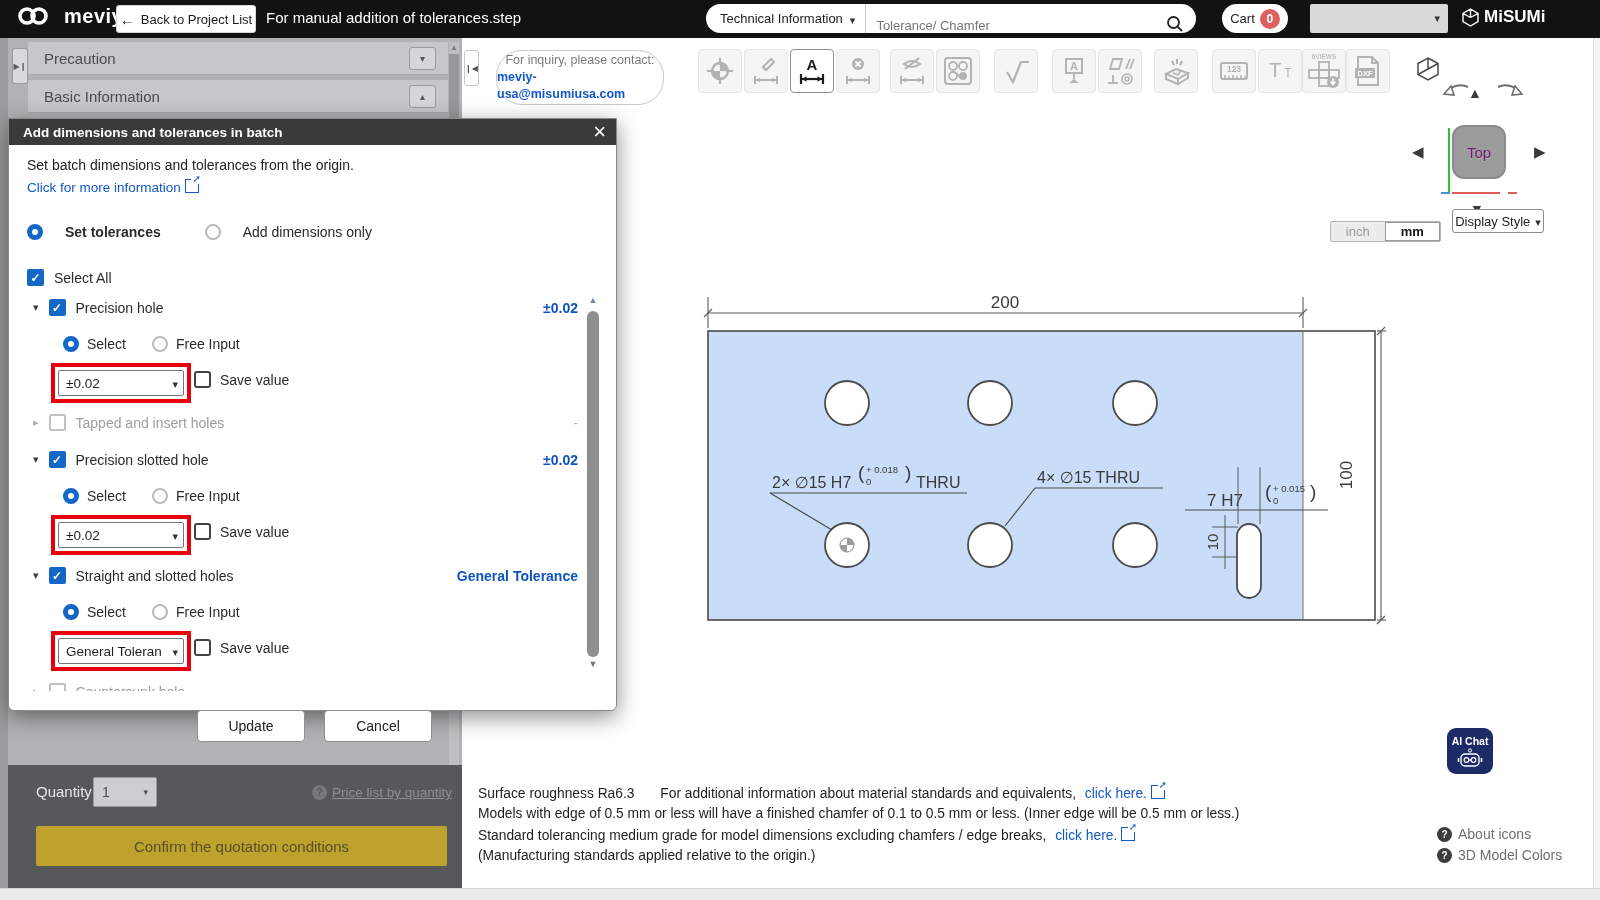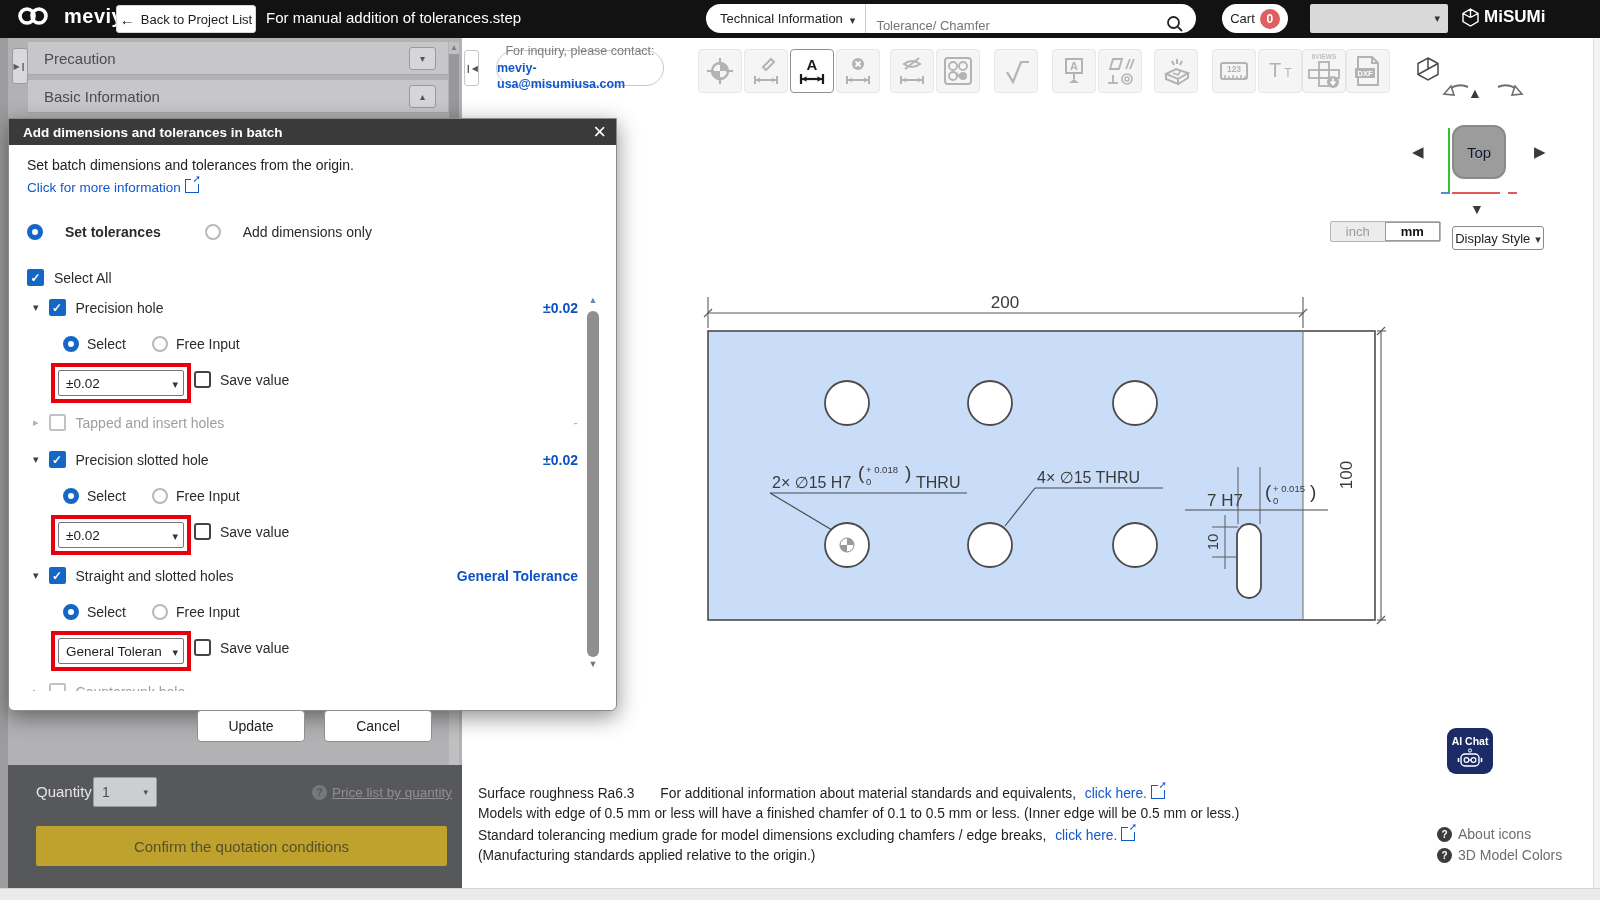--- a/index.html
+++ b/index.html
@@ -16,21 +16,21 @@
   .cartpill{left:1222px;top:4px;width:66px;height:29px;background:#fff;border-radius:15px;display:flex;align-items:center;
             justify-content:center;gap:5px;font-size:13px;cursor:pointer}
   .cartbadge{width:20px;height:20px;border-radius:50%;background:#df6060;color:#fff;font-size:12px;font-weight:bold;
              display:flex;align-items:center;justify-content:center}
   .topdrop{left:1310px;top:4px;width:138px;height:29px;background:#d9d9d9;border-radius:2px;display:flex;
            align-items:center;justify-content:flex-end;padding-right:8px;font-size:11px;color:#333;cursor:pointer}
   
   .icon-btn{top:49px;width:44px;height:44px;background:#f5f5f5;border:1px solid #e6e6e6;border-radius:4px;
             display:flex;align-items:center;justify-content:center;cursor:pointer}
   .icon-btn.active{background:#fff;border:1px solid #8f8f8f}
-  .inquiry{left:496px;top:50px;width:168px;height:36px;background:#fff;border:1px solid #c9c9c9;border-radius:26px;
+  .inquiry{left:496px;top:50px;width:168px;height:55px;background:#fff;border:1px solid #c9c9c9;border-radius:26px;
            display:flex;flex-direction:column;align-items:center;justify-content:center;line-height:1.35}
   .inquiry .l1{font-size:12.5px;color:#7c7c7c}
   .inquiry .l2{font-size:12.5px;color:#1358c9;font-weight:bold}
   
   .sidebar{left:0px;top:38px;width:462px;height:850px;background:#b2b2b4}
   .side-section{left:28px;width:420px;height:33px;background:#c7c7c9;border-bottom:1px solid #a7a7a9;
                 display:flex;align-items:center;justify-content:space-between;padding:0 12px 0 16px;font-size:15px;color:#4c4c4e}
   .side-toggle{width:25px;height:21px;background:#d6d6d8;border:1px solid #9a9a9c;border-radius:3px;color:#555;
                font-size:10px;display:flex;align-items:center;justify-content:center;cursor:pointer}
   .quotepanel{left:8px;top:727px;width:454px;height:123px;background:#57585a}
@@ -63,21 +63,21 @@
           justify-content:space-between;padding:0 5px 0 7px;font-size:13.5px;color:#1f1f1f;cursor:pointer;white-space:nowrap;overflow:hidden}
   .chev::after{content:"▾";font-size:11px;color:#333}
   .mbtn{width:108px;height:32px;background:#fff;border:1px solid #8f8f8f;border-radius:4px;display:flex;align-items:center;
         justify-content:center;font-size:14px;color:#222;cursor:pointer}
   .link{color:#1358c9;cursor:pointer}
   .extlink{display:inline-block;width:12px;height:12px;border:1.5px solid #1358c9;position:relative;margin-left:4px;vertical-align:-1px}
   .extlink::after{content:"➚";position:absolute;right:-3px;top:-7px;font-size:10px;color:#1358c9;background:#fff;padding-left:1px}
   
   .unit-toggle{left:1330px;top:221px;width:111px;height:21px;background:#ececec;border:1px solid #b5b5b5;border-radius:2px;
                display:flex;font-size:13px}
-  .display-style{left:1452px;top:226px;width:92px;height:24px;background:#fff;border:1px solid #8a8a8a;border-radius:3px;
+  .display-style{left:1452px;top:209px;width:92px;height:24px;background:#fff;border:1px solid #8a8a8a;border-radius:3px;
                  display:flex;align-items:center;justify-content:center;gap:5px;font-size:13px;color:#222;cursor:pointer}
   .navarrow{font-size:13px;color:#3a3a3a;cursor:pointer}
   
   .ft{font-size:13.8px;color:#1f1f1f}
   .aichat{left:1447px;top:728px;width:46px;height:46px;background:#1c2a66;border-radius:9px;display:flex;flex-direction:column;
           align-items:center;justify-content:center;cursor:pointer}
   .aichat .t{color:#fff;font-size:10.5px;font-weight:bold;margin-bottom:1px}
   .helprow{display:flex;align-items:center;gap:6px;font-size:14px;color:#6e6e6e;cursor:pointer}
   .strip-r{left:1593px;top:38px;width:7px;height:850px;background:#f3f3f3;border-left:1px solid #dcdcdc}
   .strip-b{left:0;top:888px;width:1600px;height:12px;background:#ebebeb;border-top:1px solid #d5d5d5}
@@ -276,21 +276,21 @@
   </svg>
   <div class="abs navarrow" style="left:1468px;top:85px;font-size:14px">▲</div>
   <svg class="abs" style="left:1492px;top:83px" width="36" height="22" viewBox="0 0 36 22">
     <path d="M6 4 A17 17 0 0 1 27 9" fill="none" stroke="#6e6e6e" stroke-width="2"></path>
     <path d="M23 3 L30 11 L20 12 Z" fill="#fff" stroke="#6e6e6e" stroke-width="1.6"></path>
   </svg>
 
   <div class="abs navarrow" style="left:1412px;top:143px;font-size:15px">◀</div>
   <div class="abs" style="left:1452px;top:125px;width:54px;height:54px;background:#9c9c9c;border:2px solid #8b8b8b;border-radius:12px;
        display:flex;align-items:center;justify-content:center">
-    <span style="color:#0f172a;font-size:15px;text-shadow:0 1px 0 #b5b5b5">Top</span>
+    <span style="color:#701a75;font-size:15px;text-shadow:0 1px 0 #b5b5b5">Top</span>
   </div>
   <div class="abs navarrow" style="left:1534px;top:143px;font-size:15px">▶</div>
   <div class="abs" style="left:1448px;top:128px;width:2px;height:64px;background:#35c135"></div>
   <div class="abs" style="left:1441px;top:192px;width:9px;height:2px;background:#4a90d9"></div>
   <div class="abs" style="left:1452px;top:192px;width:48px;height:2px;background:#e05a5a"></div>
   <div class="abs" style="left:1508px;top:192px;width:9px;height:2px;background:#e05a5a"></div>
   <div class="abs navarrow" style="left:1470px;top:201px;font-size:14px">▼</div>
 
   <div class="abs unit-toggle">
     <div style="flex:1;display:flex;align-items:center;justify-content:center;color:#9a9a9a;cursor:pointer">inch</div>

